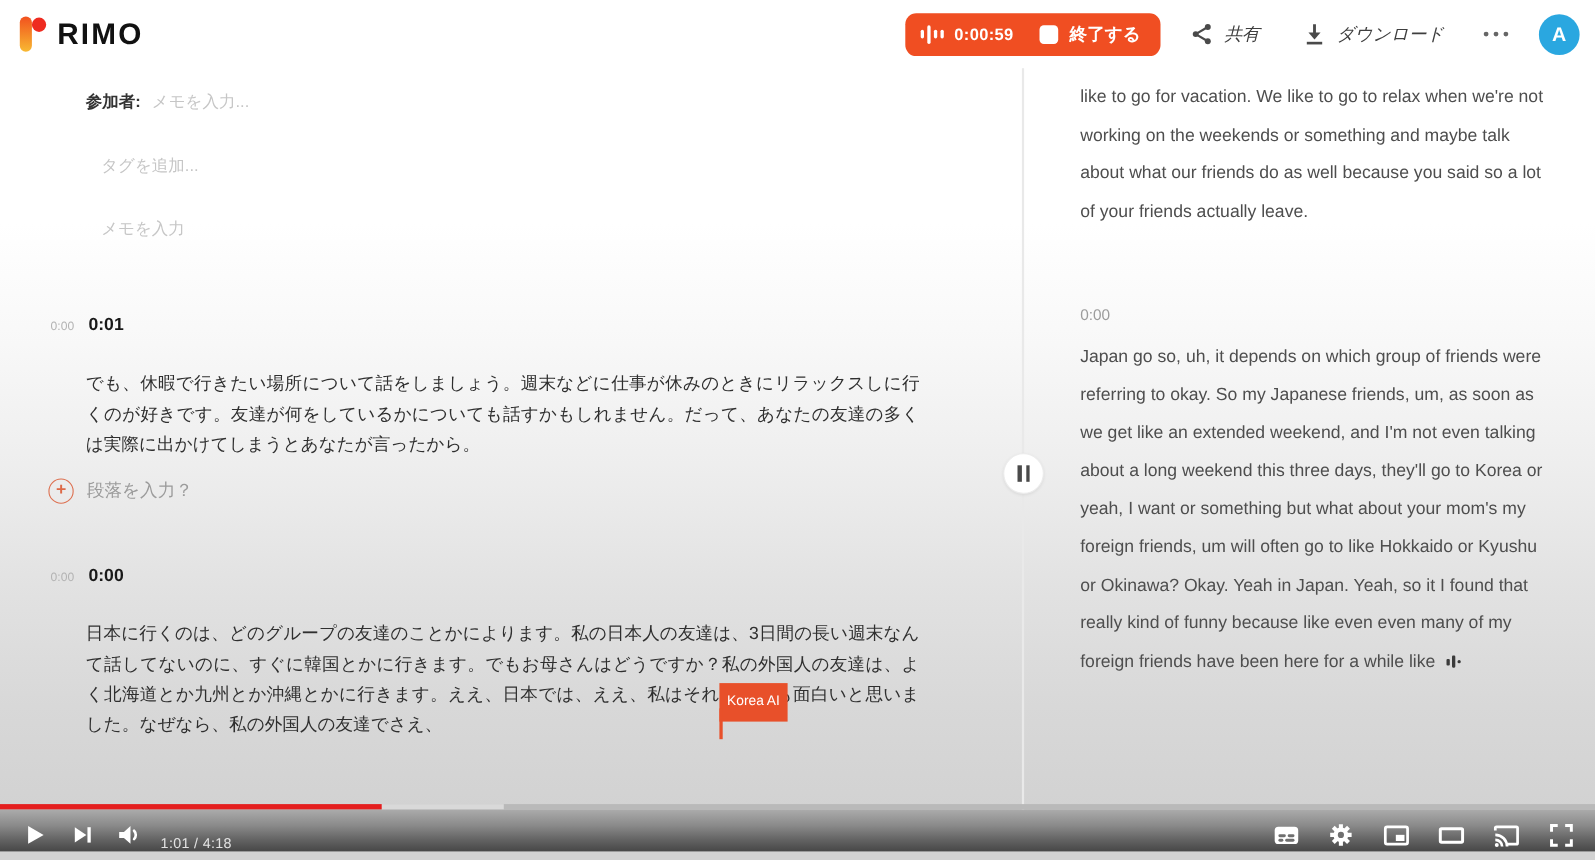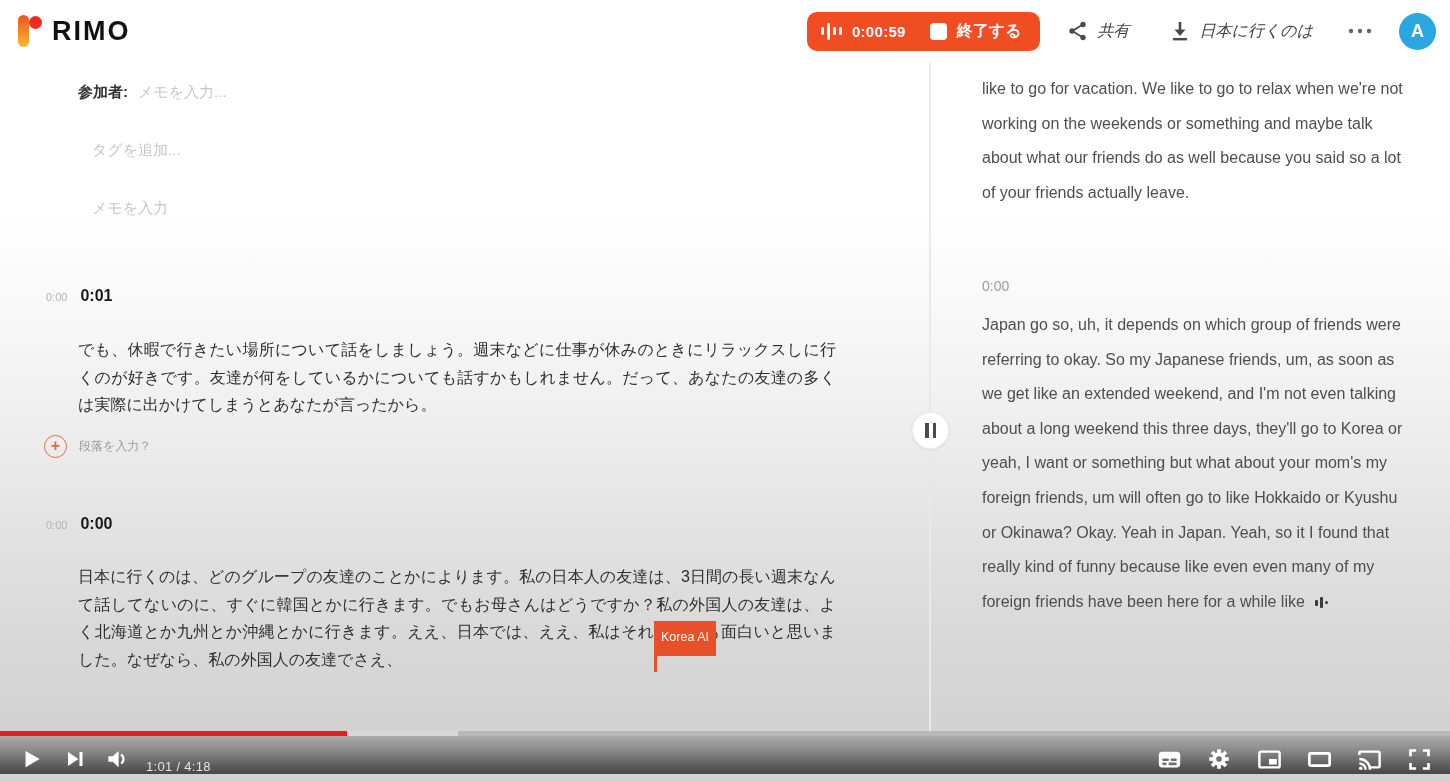--- a/index.html
+++ b/index.html
@@ -56,21 +56,21 @@
   .sec1-time{ top:287px; } .sec2-time{ top:515px; }
 
   .jp-par{ position:absolute; left:78px; width:758px; font-size:16px; line-height:27.5px;
     color:#2f2f2f; text-align:justify; }
   .sec1-text{ top:336px; }
   .sec2-text{ top:563px; }
 
   .add-row{ position:absolute; top:435px; left:44px; display:flex; align-items:center; gap:12px; cursor:pointer; }
   .plus-circle{ width:23px; height:23px; border-radius:50%; border:1.6px solid #dd7050;
     color:#dd6a48; font-size:16px; line-height:19px; text-align:center; font-weight:bold; }
-  .add-label{ font-size:12px; color:#9b9b9b; }
+  .add-label{ font-size:16px; color:#9b9b9b; }
 
   .ai-flag{ position:absolute; left:576px; top:58px; background:#e8502a; color:#fff;
     font-size:12.5px; padding:3px 7px 4px; white-space:nowrap; z-index:3; }
   .ai-caret{ position:absolute; left:576px; top:81px; width:3px; height:28px; background:#e8502a; z-index:3; }
 
   
   .divider-line{ position:absolute; left:929px; top:62px; width:2px; height:675px; background:#e9e9e9; }
   .divider-handle{ position:absolute; left:912px; top:412px; width:37px; height:37px; border-radius:50%;
     background:#fff; border:1px solid #ececec; box-shadow:0 1px 3px rgba(0,0,0,.08);
     display:flex; align-items:center; justify-content:center; gap:4px; cursor:col-resize; z-index:4; }
@@ -137,21 +137,21 @@
         </svg>
         <span>共有</span>
       </button>
 
       <button class="hbtn dl-btn">
         <svg width="24" height="24" viewBox="0 0 24 24">
           <path d="M12 3 v9" stroke="#4a4a4a" stroke-width="2.6" fill="none"></path>
           <path d="M6.5 10.5 L12 17 L17.5 10.5 Z" fill="#4a4a4a"></path>
           <rect x="5" y="19" width="14" height="2.4" fill="#4a4a4a"></rect>
         </svg>
-        <span>日本に行くのは</span>
+        <span>ダウンロード</span>
       </button>
 
       <button class="hbtn more-btn">
         <svg width="26" height="10" viewBox="0 0 26 10">
           <circle cx="4" cy="5" r="2.2" fill="#666"></circle>
           <circle cx="13" cy="5" r="2.2" fill="#666"></circle>
           <circle cx="22" cy="5" r="2.2" fill="#666"></circle>
         </svg>
       </button>
 

